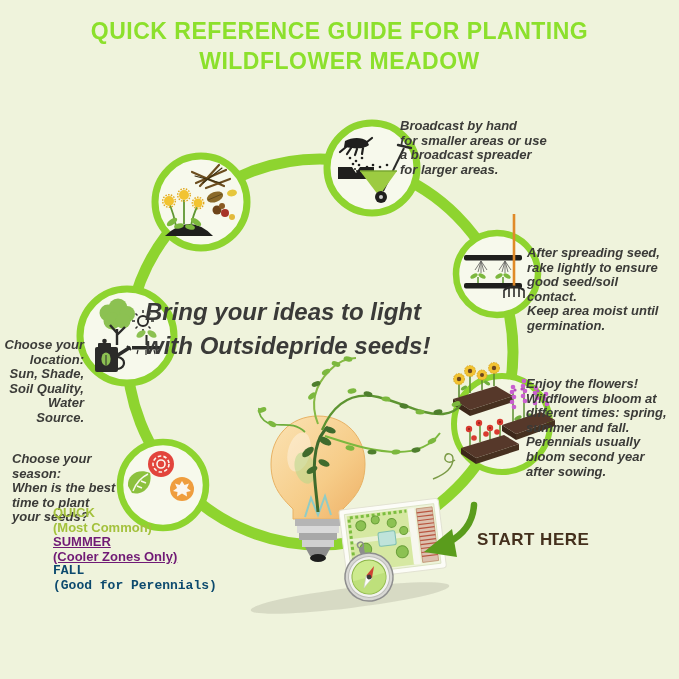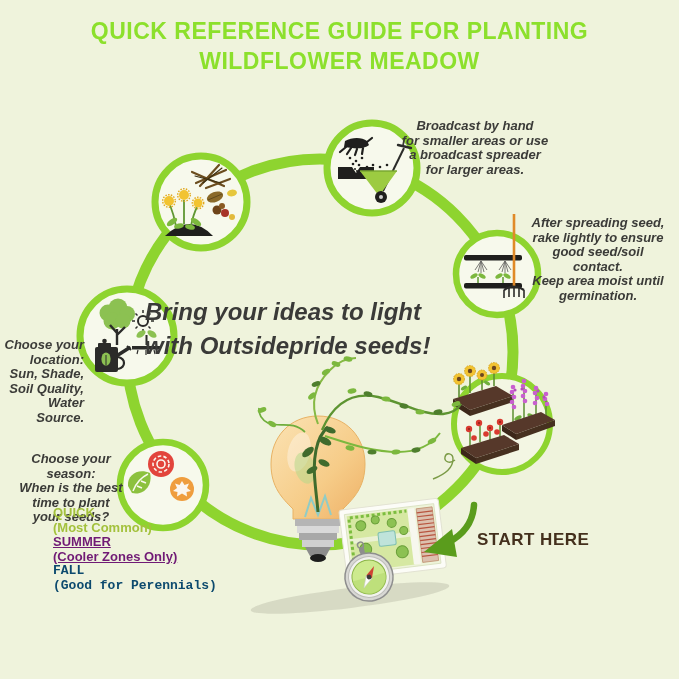--- a/index.html
+++ b/index.html
@@ -4,21 +4,21 @@
 <style>
   html,body{margin:0;padding:0;}
   .stage{position:relative;width:679px;height:679px;background:#eff3dc;overflow:hidden;
          font-family:"Liberation Sans",sans-serif;padding-left:32px;}
   .layer{position:absolute;left:0;top:0;z-index:0;}
   .title{position:absolute;top:16px;left:0;width:679px;text-align:center;z-index:2;
          color:#8ce02c;font-weight:800;font-size:23px;line-height:30px;letter-spacing:.5px;
          white-space:pre-line;}
   .note{position:absolute;z-index:2;font-style:italic;font-weight:700;color:#3b3b38;
         font-size:13px;line-height:14.6px;white-space:pre-line;}
-  .r{text-align:right;} .c{text-align:center;}
+  .r{text-align:right;} .c{text-align:left;}
   .tagline{position:absolute;left:145px;top:295px;width:345px;z-index:2;text-align:left;
            font-style:italic;font-weight:700;font-size:24px;line-height:34px;color:#3a3a38;
            white-space:pre-line;}
   .start{position:absolute;left:477px;top:530px;z-index:2;font-weight:800;font-size:17px;
          letter-spacing:.5px;color:#44301d;}
   .seasons{position:absolute;left:53px;top:506px;z-index:2;font-weight:700;font-size:13px;
            line-height:14.6px;}
   .seasons .spring{color:#a3c13c;} .seasons .summer{color:#701a75;text-decoration:underline;} .seasons .fall{color:#0c4a6e;font-family:Liberation Mono, monospace;}
 </style>
 </head>
@@ -385,32 +385,39 @@
 
 <div class="title">QUICK REFERENCE GUIDE FOR PLANTING
 WILDFLOWER MEADOW</div>
 
 
 <div class="note c" style="left:400px;top:119px;width:150px;">Broadcast by hand
 for smaller areas or use
 a broadcast spreader
 for larger areas.</div>
 
-<div class="note c" style="left:527px;top:216px;width:142px;">After spreading seed,
+<div class="note c" style="left:527px;top:246px;width:142px;">After spreading seed,
 rake lightly to ensure
 good seed/soil contact.
 Keep area moist until
 germination.</div>
 
 <div class="note r" style="left:4px;top:294px;width:80px;margin-top:44px;">Choose your
 location:
 Sun, Shade,
 Soil Quality,
 Water Source.</div>
 
+<div class="note c" style="left:526px;top:377px;width:152px;">Enjoy the flowers!
+Wildflowers bloom at
+different times: spring,
+summer and fall.
+Perennials usually
+bloom second year
+after sowing.</div>
 
 <div class="note c" style="left:12px;top:452px;width:118px;">Choose your season:
 When is the best
 time to plant
 your seeds?</div>
 
 <div class="seasons">
   <div class="spring">QUICK</div>
   <div class="spring">(Most Common)</div>
   <div class="summer">SUMMER</div>

